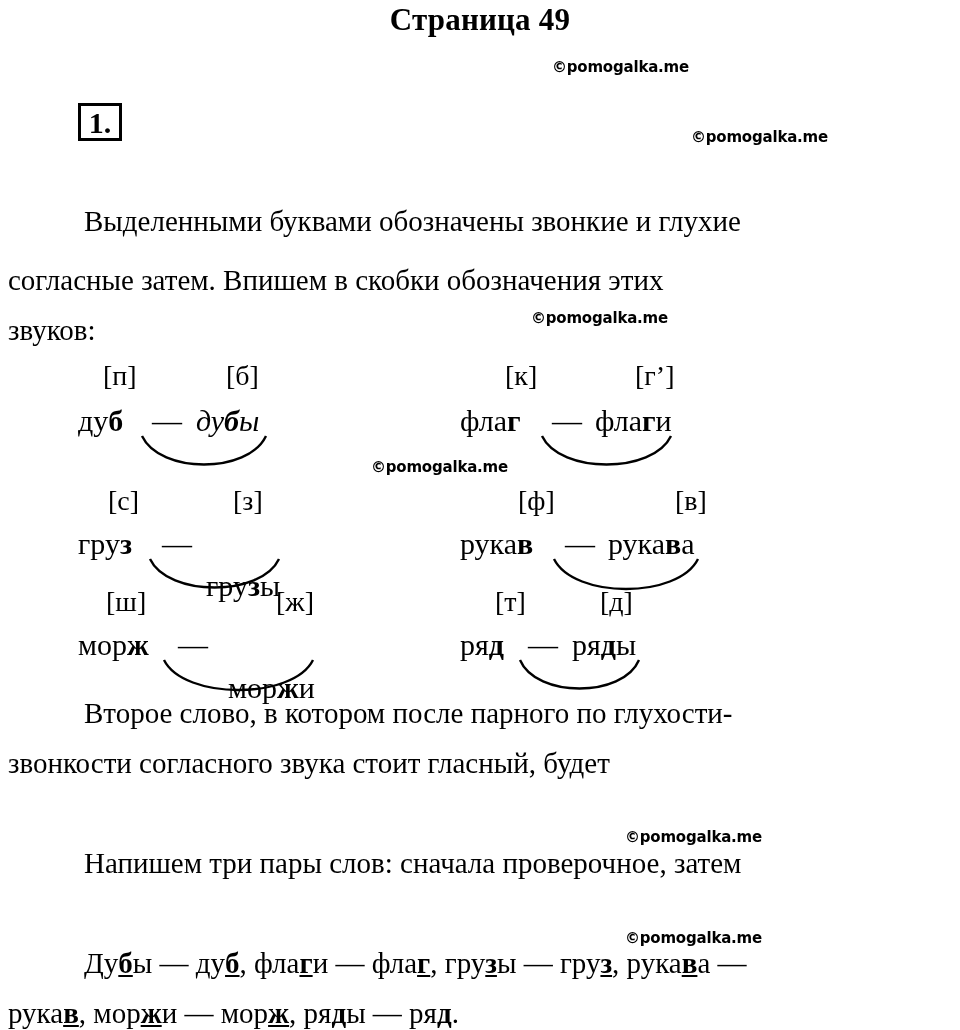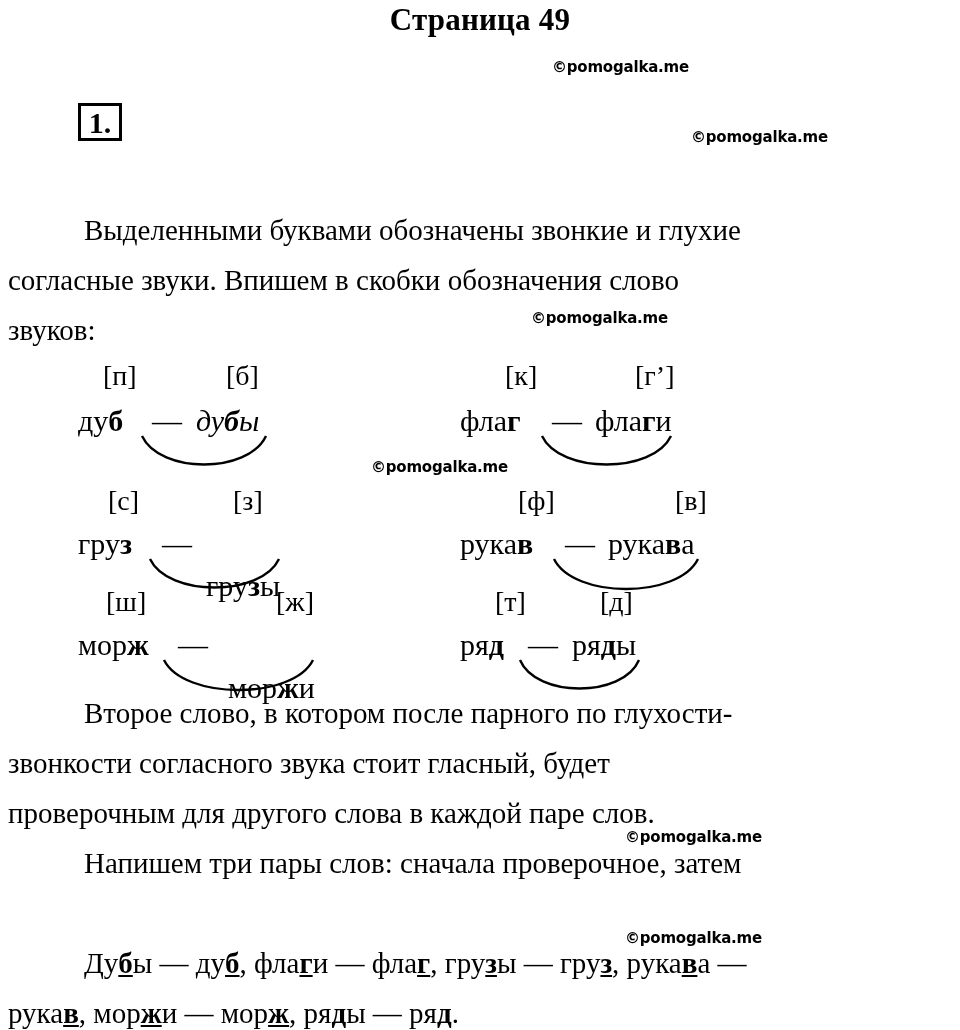--- a/index.html
+++ b/index.html
@@ -122,25 +122,25 @@
 </style>
 </head>
 <body>
 
 <div class="page">
 
   <div class="page-title">Страница 49</div>
 
   <div class="ex-number">1.</div>
 
-  <div class="para" style="top:205px;">
+  <div class="para" style="top:196px;">
     <span class="indent"></span><span>Выделенными буквами обозначены звонкие и глухие</span>
   </div>
   <div class="para" style="top:255px;">
-    <span>согласные звуки. Впишем в скобки обозначения слово</span>
+    <span>согласные затем. Впишем в скобки обозначения этих</span>
   </div>
   <div class="para" style="top:305px;">
     <span>звуков:</span>
   </div>
 
   <div class="pairblock" style="left:78px; top:360px;">
     <div class="phon-row">
       <span class="phon" style="left:25px;">[п]</span>
       <span class="phon" style="left:148px;">[б]</span>
     </div>
@@ -227,23 +227,20 @@
         <path d="M2,2 C 18,40 105,40 121,2"></path>
       </svg>
     </div>
   </div>
 
   <div class="para" style="top:688px;">
     <span class="indent"></span><span>Второе слово, в котором после парного по глухости-</span>
   </div>
   <div class="para" style="top:738px;">
     <span>звонкости согласного звука стоит гласный, будет</span>
-  </div>
-  <div class="para" style="top:788px;">
-    <span>проверочным для другого слова в каждой паре слов.</span>
   </div>
 
   <div class="para" style="top:838px;">
     <span class="indent"></span><span>Напишем три пары слов: сначала проверочное, затем</span>
   </div>
 
   <div class="para" style="top:938px;">
     <span class="indent"></span><span id="ans1"><span>Ду</span><span class="ul">б</span><span>ы — ду</span><span class="ul">б</span><span>, фла</span><span class="ul">г</span><span>и — фла</span><span class="ul">г</span><span>, гру</span><span class="ul">з</span><span>ы — гру</span><span class="ul">з</span><span>, рука</span><span class="ul">в</span><span>а —</span></span>
   </div>
   <div class="para" style="top:988px;">

